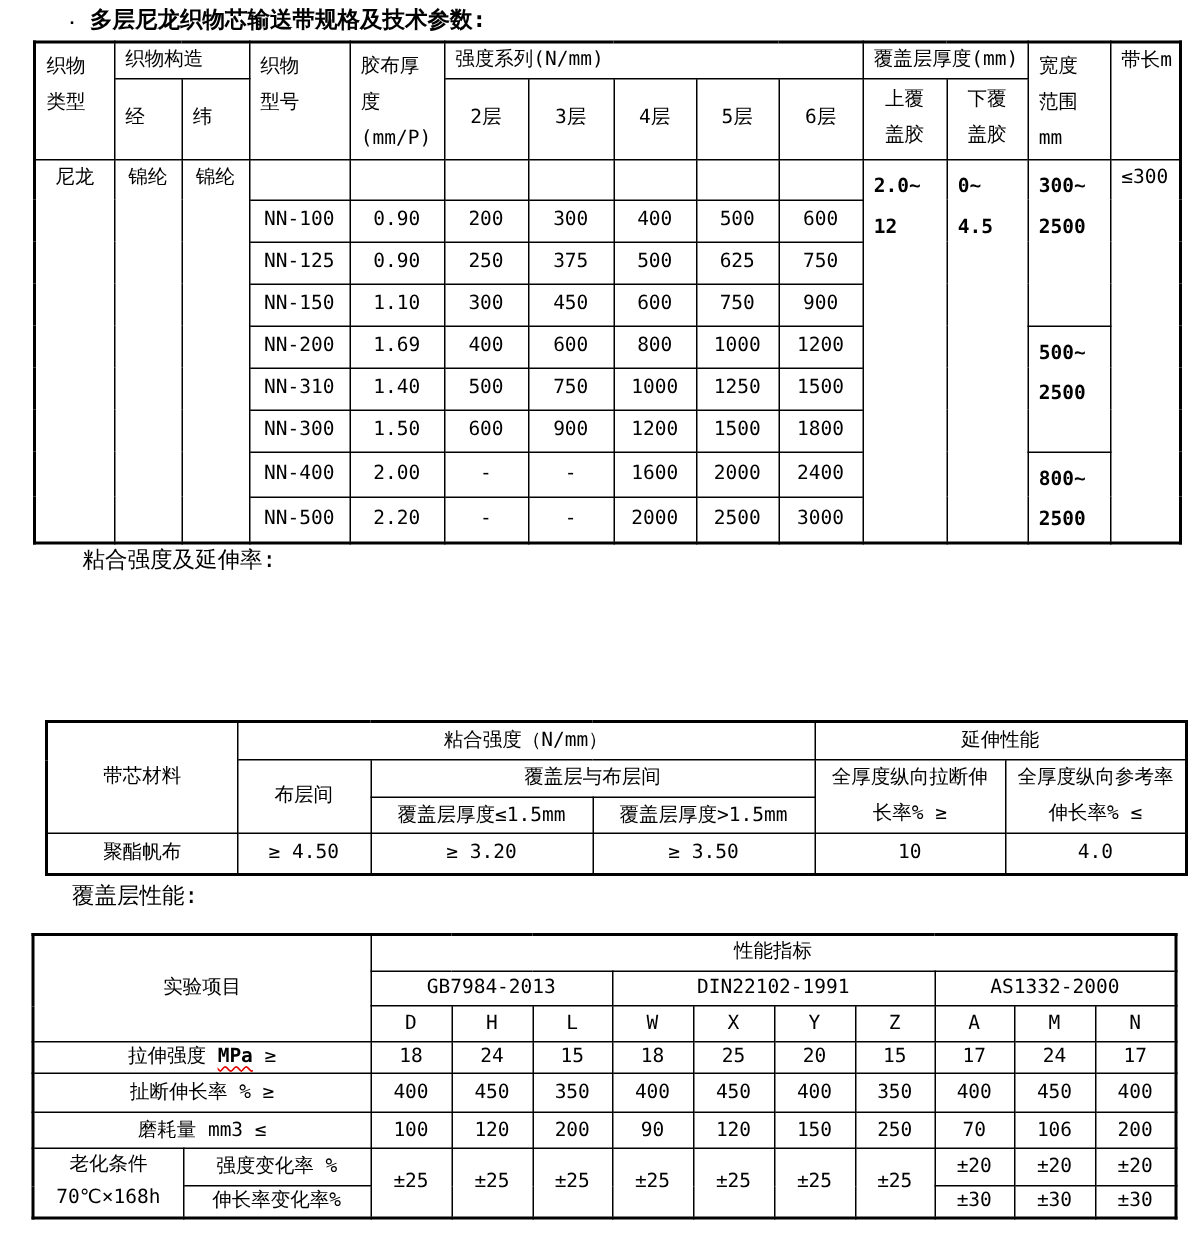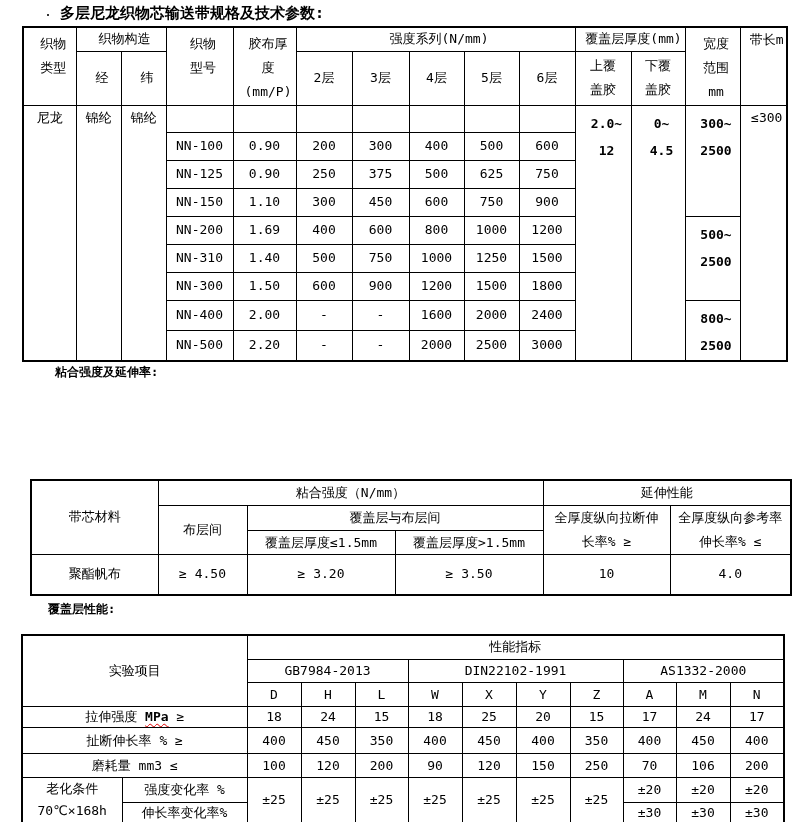--- a/index.html
+++ b/index.html
@@ -3,31 +3,31 @@
 <meta charset="utf-8">
 <style>
   html,body{margin:0;padding:0;}
   body{
     width:801px;height:822px;background:#ffffff;color:#000;
     font-family:"DejaVu Sans Mono","DejaVu Sans","Liberation Sans",sans-serif;
     overflow:hidden;
   }
   .doc-title{margin:4px 0 0 45px;font-size:15px;font-weight:bold;line-height:18px;}
   .bullet{font-size:10px;font-weight:bold;margin-right:9px;vertical-align:2px;}
-  .sec-label{font-weight:bold;font-size:12px;line-height:16px;}
+  .sec-label{font-weight:normal;font-size:15px;line-height:16px;}
   .lbl-adhesion{margin:2px 0 0 55px;}
   .lbl-cover{margin:5px 0 0 48px;}
 
   table{border-collapse:collapse;table-layout:fixed;border:2px solid #000;}
   td{
     border:1px solid #000;font-size:13px;text-align:center;vertical-align:middle;
     padding:0;overflow:hidden;line-height:16px;
   }
   .pre{white-space:pre-line;}
-  .al{text-align:center;padding-left:7px;}
+  .al{text-align:left;padding-left:7px;}
   .vtop{vertical-align:top;padding-top:4px;}
   .hlh{line-height:24px;}      
   .blh{line-height:27.5px;font-weight:bold;}    
 
   .t1{margin:4px 0 0 22px;width:764px;}
   .t2{margin:99px 0 0 30px;width:760px;}
   .t3{margin:17px 0 0 21px;width:762px;}
 
   .sp{
     text-decoration-line:underline;
@@ -214,21 +214,21 @@
       <td colspan="2">覆盖层与布层间</td>
       <td rowspan="2" class="pre hlh">全厚度纵向拉断伸
 长率% ≥</td>
       <td rowspan="2" class="pre hlh">全厚度纵向参考率
 伸长率% ≤</td>
     </tr>
     <tr style="height:24px">
       <td>覆盖层厚度≤1.5mm</td>
       <td>覆盖层厚度&gt;1.5mm</td>
     </tr>
-    <tr style="height:40px">
+    <tr style="height:27px">
       <td>聚酯帆布</td>
       <td>≥ 4.50</td>
       <td>≥ 3.20</td>
       <td>≥ 3.50</td>
       <td>10</td>
       <td>4.0</td>
     </tr>
   </tbody>
 </table>
 

